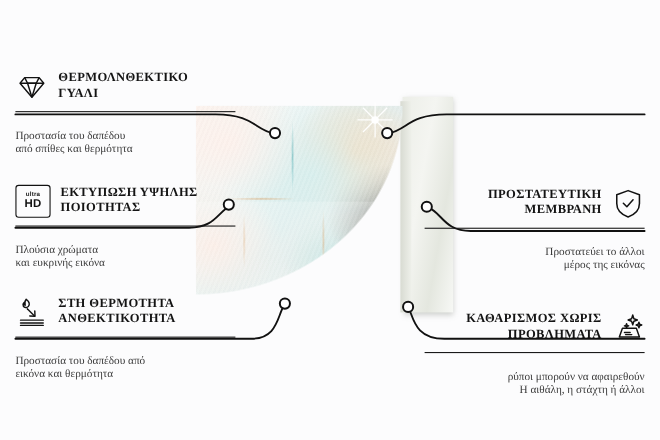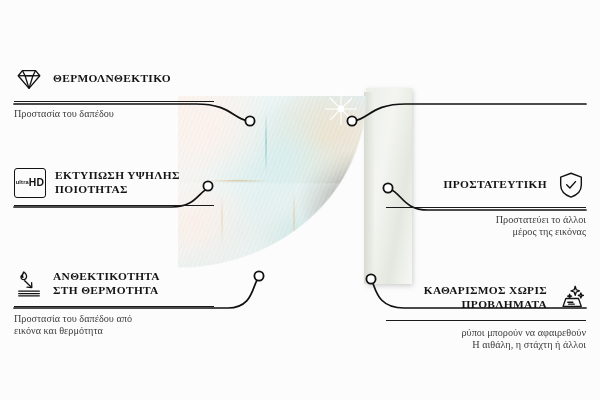--- a/index.html
+++ b/index.html
@@ -83,28 +83,28 @@
   .feat.right .head{flex-direction:row-reverse;}
   .feat .title{
     font-size:11.4px;letter-spacing:.35px;line-height:13.6px;
     color:#141414;font-weight:bold;
     text-transform:uppercase;
   }
   .feat .rule{
     height:1px;background:#1a1a1a;margin-top:5px;width:100%;
   }
   .feat .desc{
-    margin-top:6px;font-size:10.2px;line-height:12.4px;color:#3b3b3b;
+    margin-top:16px;font-size:10.2px;line-height:12.4px;color:#3b3b3b;
     font-family:"Liberation Serif", serif;
   }
   .ico{width:30px;height:30px;flex:0 0 30px;display:block;}
 
   .hdbox{
     width:30px;height:28px;border:1.6px solid #121212;border-radius:3px;
-    display:flex;flex-direction:row;align-items:center;justify-content:center;
+    display:flex;flex-direction:column;align-items:center;justify-content:center;
     font-family:"Liberation Sans", sans-serif;line-height:1;
   }
   .hdbox .u{font-size:5.6px;font-weight:bold;letter-spacing:.2px;color:#121212;}
   .hdbox .h{font-size:10.4px;font-weight:bold;letter-spacing:.2px;color:#121212;margin-top:1px;}
 </style>
 </head>
 <body>
 
 <div id="stage">
 
@@ -159,77 +159,84 @@
         <g fill="none" stroke="#121212" stroke-width="1.4" stroke-linejoin="round">
           <path d="M4.5 12.5 L9 7 H23 L27.5 12.5 L16 26 Z"></path>
           <path d="M4.5 12.5 H27.5"></path>
           <path d="M9 7 L11.8 12.5 L16 26"></path>
           <path d="M23 7 L20.2 12.5 L16 26"></path>
           <path d="M11.8 12.5 H20.2"></path>
         </g>
       </svg>
       <div class="title">
         <div>ΘΕΡΜΟΛΝΘΕΚΤΙΚΟ</div>
+        <div>ΓΥΑΛΙ</div>
       </div>
     </div>
     <div class="rule"></div>
     <div class="desc">
       <div>Προστασία του δαπέδου</div>
+      <div>από σπίθες και θερμότητα</div>
     </div>
   </div>
 
   <div class="feat left" style="top:166px;">
     <div class="head">
       <div class="ico hdbox">
         <span class="u">ultra</span>
         <span class="h">HD</span>
       </div>
       <div class="title">
         <div>ΕΚΤΥΠΩΣΗ ΥΨΗΛΗΣ</div>
         <div>ΠΟΙΟΤΗΤΑΣ</div>
       </div>
     </div>
     <div class="rule"></div>
+    <div class="desc">
+      <div>Πλούσια χρώματα</div>
+      <div>και ευκρινής εικόνα</div>
+    </div>
   </div>
 
   <div class="feat left" style="top:267px;">
     <div class="head">
       <svg class="ico" viewBox="0 0 32 32">
         <g fill="none" stroke="#121212" stroke-width="1.4" stroke-linecap="round" stroke-linejoin="round">
           <path d="M10.5 3.2 C13.6 5.6 14.2 8.2 12.6 10.2 C11.2 11.9 8.6 11.6 7.7 9.9 C7 8.6 7.5 7.3 8.4 6.5 C8 8 8.6 8.9 9.5 9 C8.6 7 9.2 4.9 10.5 3.2 Z"></path>
           <path d="M11.5 12.5 L18.5 19.5"></path>
           <path d="M18.8 14.6 L19 19.8 L13.9 19.4"></path>
           <path d="M5 23.5 H27"></path>
           <path d="M5 26.2 H27"></path>
           <path d="M5 28.6 H27"></path>
         </g>
       </svg>
       <div class="title">
+        <div>ΣΤΗ ΘΕΡΜΟΤΗΤΑ</div>
         <div>ΑΝΘΕΚΤΙΚΟΤΗΤΑ</div>
-        <div>ΣΤΗ ΘΕΡΜΟΤΗΤΑ</div>
       </div>
     </div>
     <div class="rule"></div>
     <div class="desc">
       <div>Προστασία του δαπέδου από</div>
       <div>εικόνα και θερμότητα</div>
     </div>
   </div>
 
 
   <div class="feat right" style="top:168px;">
     <div class="head">
       <svg class="ico" viewBox="0 0 32 32">
         <g fill="none" stroke="#121212" stroke-width="1.5" stroke-linejoin="round" stroke-linecap="round">
           <path d="M16 3.5 L27 7.6 V16 C27 22.6 22.2 26.8 16 29 C9.8 26.8 5 22.6 5 16 V7.6 Z"></path>
           <path d="M11.4 15.8 L14.8 19.2 L20.8 12.4"></path>
         </g>
       </svg>
       <div class="title">
         <div>ΠΡΟΣΤΑΤΕΥΤΙΚΗ</div>
+        <div>ΜΕΜΒΡΑΝΗ</div>
       </div>
     </div>
     <div class="rule"></div>
     <div class="desc">
       <div>Προστατεύει το άλλοι</div>
       <div>μέρος της εικόνας</div>
     </div>
   </div>
 
   <div class="feat right" style="top:281px;">

